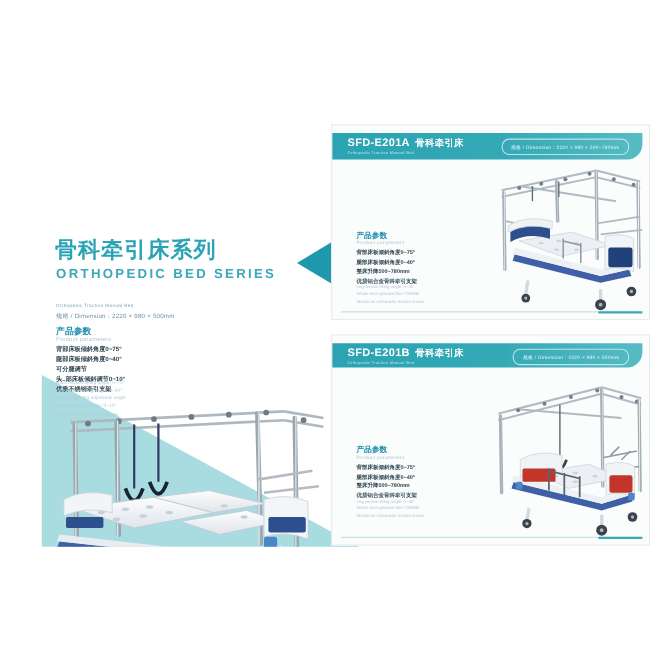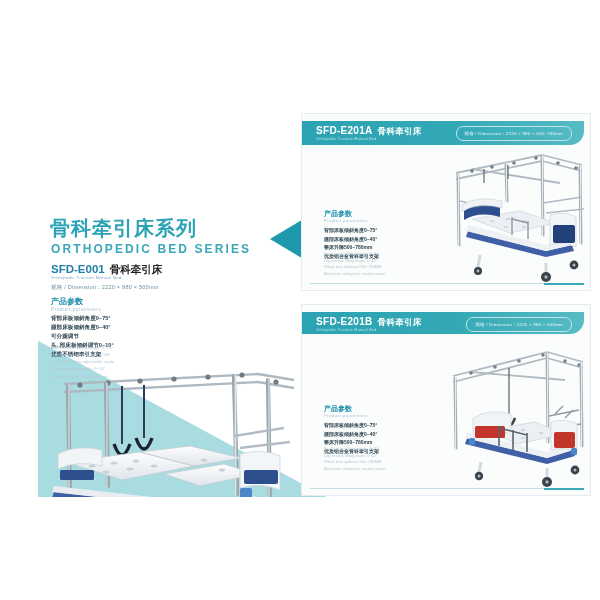--- a/index.html
+++ b/index.html
@@ -108,23 +108,20 @@
 <div class="page">
 
   <div class="hero">
 
     <div class="hero-diag"></div>
     <div class="hero-arrow"></div>
 
     <div class="hero-title">骨科牵引床系列</div>
     <div class="hero-sub">ORTHOPEDIC BED SERIES</div>
 
-    <div class="hero-model">
-      <span>SFD-E001</span><span class="cn">骨科牵引床</span>
-    </div>
     <div class="hero-model-en">Orthopedic Traction Manual Bed</div>
     <div class="hero-dim">规格 / Dimension：2220 × 980 × 500mm</div>
 
     <div class="hero-pp-cn">产品参数</div>
     <div class="hero-pp-en">Product parameters</div>
 
     <div class="hero-specs-cn">
       <div>背部床板倾斜角度0~75°</div>
       <div>腿部床板倾斜角度0~40°</div>
       <div>可分腿调节</div>

